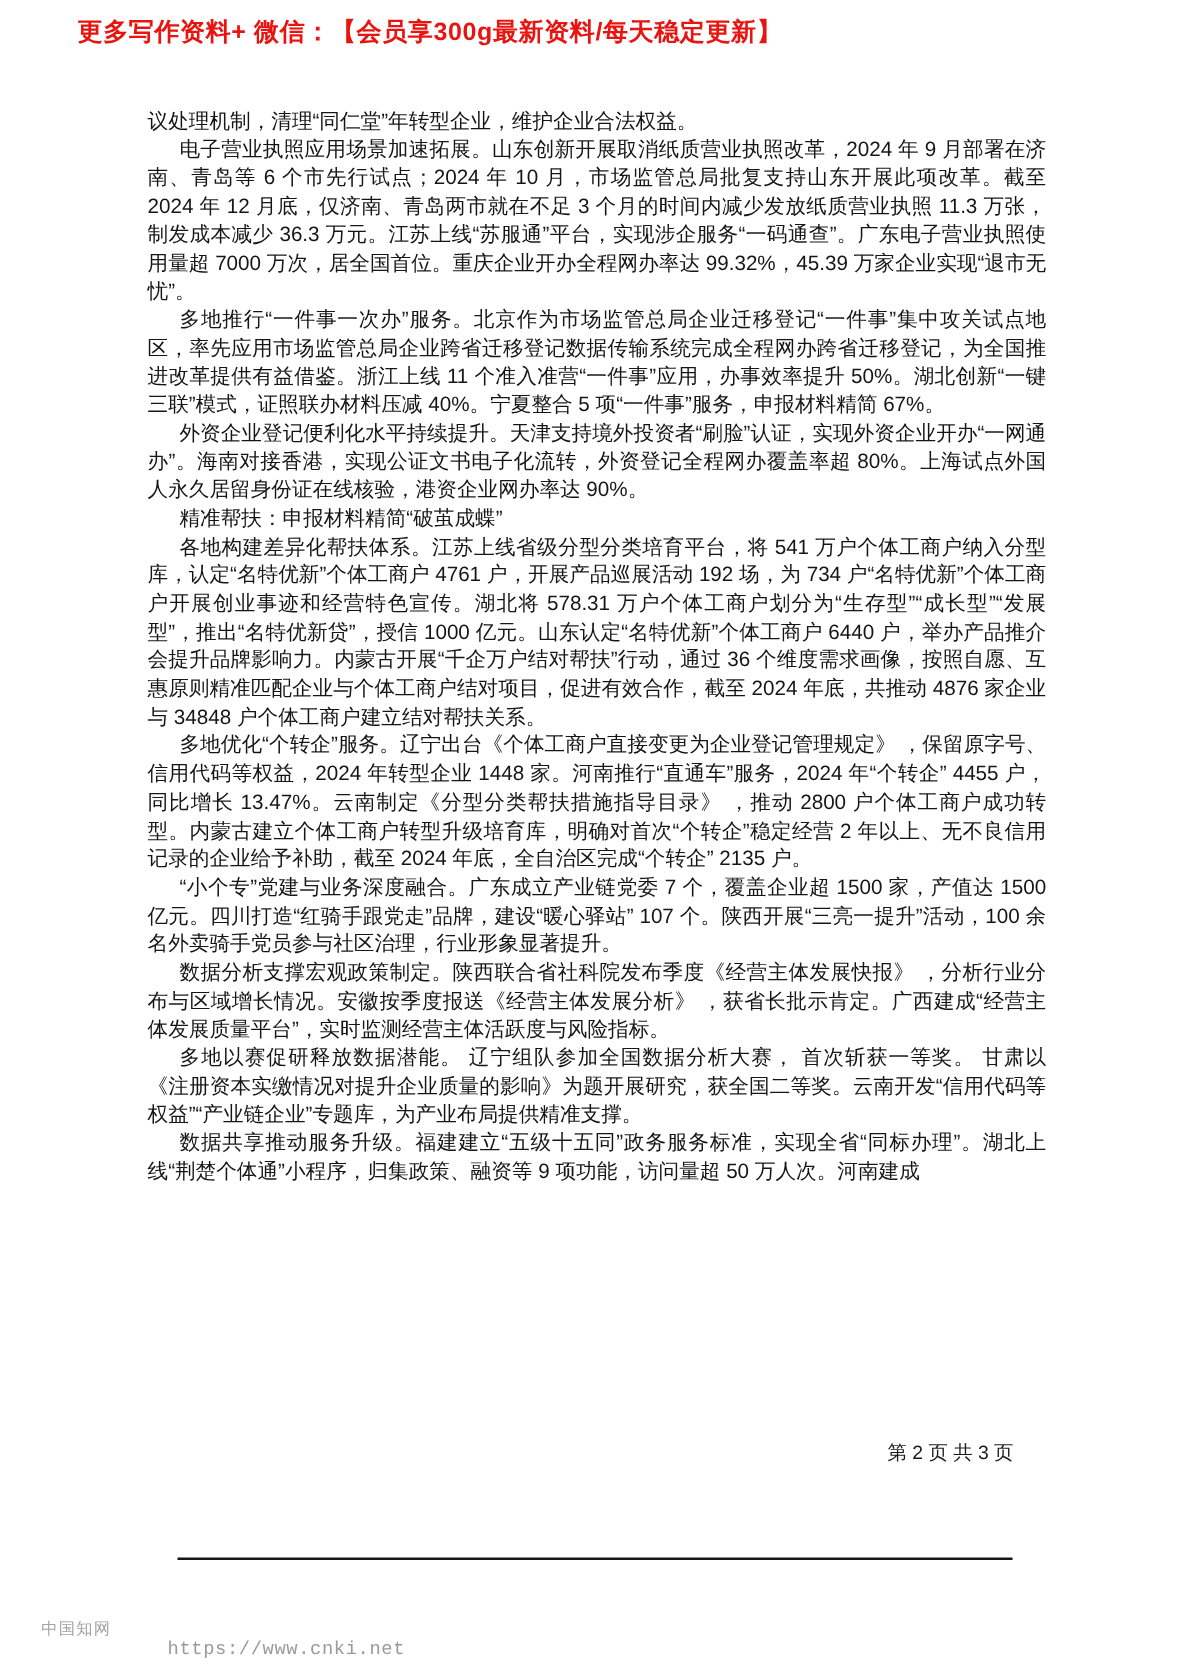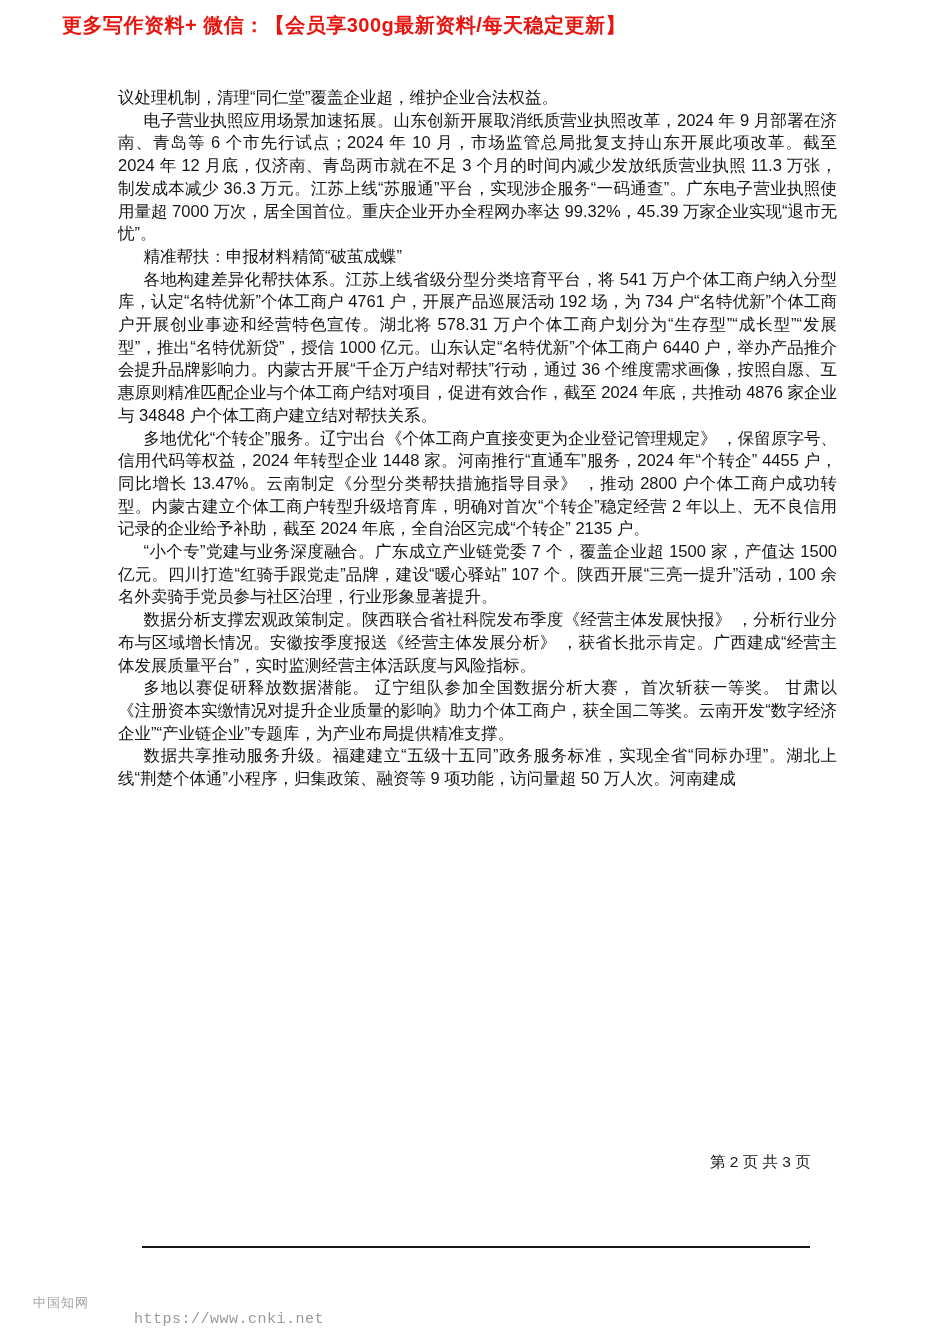--- a/index.html
+++ b/index.html
@@ -76,28 +76,30 @@
   }
 </style>
 </head>
 <body>
 
 <div class="page">
 
   <div class="promo">更多写作资料+ 微信：【会员享300g最新资料/每天稳定更新】</div>
 
   <div class="doc-body">
-    <p class="no-indent">议处理机制，清理“同仁堂”覆盖企业超，维护企业合法权益。</p>
+    <p class="no-indent">议处理机制，清理“同仁堂”年转型企业，维护企业合法权益。</p>
     <p>电子营业执照应用场景加速拓展。山东创新开展取消纸质营业执照改革，2024 年 9 月部署在济南、青岛等 6 个市先行试点；2024 年 10 月，市场监管总局批复支持山东开展此项改革。截至 2024 年 12 月底，仅济南、青岛两市就在不足 3 个月的时间内减少发放纸质营业执照 11.3 万张，制发成本减少 36.3 万元。江苏上线“苏服通”平台，实现涉企服务“一码通查”。广东电子营业执照使用量超 7000 万次，居全国首位。重庆企业开办全程网办率达 99.32%，45.39 万家企业实现“退市无忧”。</p>
+    <p>多地推行“一件事一次办”服务。北京作为市场监管总局企业迁移登记“一件事”集中攻关试点地区，率先应用市场监管总局企业跨省迁移登记数据传输系统完成全程网办跨省迁移登记，为全国推进改革提供有益借鉴。浙江上线 11 个准入准营“一件事”应用，办事效率提升 50%。湖北创新“一键三联”模式，证照联办材料压减 40%。宁夏整合 5 项“一件事”服务，申报材料精简 67%。</p>
+    <p>外资企业登记便利化水平持续提升。天津支持境外投资者“刷脸”认证，实现外资企业开办“一网通办”。海南对接香港，实现公证文书电子化流转，外资登记全程网办覆盖率超 80%。上海试点外国人永久居留身份证在线核验，港资企业网办率达 90%。</p>
     <p>精准帮扶：申报材料精简“破茧成蝶”</p>
     <p>各地构建差异化帮扶体系。江苏上线省级分型分类培育平台，将 541 万户个体工商户纳入分型库，认定“名特优新”个体工商户 4761 户，开展产品巡展活动 192 场，为 734 户“名特优新”个体工商户开展创业事迹和经营特色宣传。湖北将 578.31 万户个体工商户划分为“生存型”“成长型”“发展型”，推出“名特优新贷”，授信 1000 亿元。山东认定“名特优新”个体工商户 6440 户，举办产品推介会提升品牌影响力。内蒙古开展“千企万户结对帮扶”行动，通过 36 个维度需求画像，按照自愿、互惠原则精准匹配企业与个体工商户结对项目，促进有效合作，截至 2024 年底，共推动 4876 家企业与 34848 户个体工商户建立结对帮扶关系。</p>
     <p>多地优化“个转企”服务。辽宁出台《个体工商户直接变更为企业登记管理规定》 ，保留原字号、信用代码等权益，2024 年转型企业 1448 家。河南推行“直通车”服务，2024 年“个转企” 4455 户，同比增长 13.47%。云南制定《分型分类帮扶措施指导目录》 ，推动 2800 户个体工商户成功转型。内蒙古建立个体工商户转型升级培育库，明确对首次“个转企”稳定经营 2 年以上、无不良信用记录的企业给予补助，截至 2024 年底，全自治区完成“个转企” 2135 户。</p>
     <p>“小个专”党建与业务深度融合。广东成立产业链党委 7 个，覆盖企业超 1500 家，产值达 1500 亿元。四川打造“红骑手跟党走”品牌，建设“暖心驿站” 107 个。陕西开展“三亮一提升”活动，100 余名外卖骑手党员参与社区治理，行业形象显著提升。</p>
     <p>数据分析支撑宏观政策制定。陕西联合省社科院发布季度《经营主体发展快报》 ，分析行业分布与区域增长情况。安徽按季度报送《经营主体发展分析》 ，获省长批示肯定。广西建成“经营主体发展质量平台”，实时监测经营主体活跃度与风险指标。</p>
-    <p>多地以赛促研释放数据潜能。 辽宁组队参加全国数据分析大赛， 首次斩获一等奖。 甘肃以 《注册资本实缴情况对提升企业质量的影响》助力个体工商户，获全国二等奖。云南开发“数字经济企业”“产业链企业”专题库，为产业布局提供精准支撑。</p>
+    <p>多地以赛促研释放数据潜能。 辽宁组队参加全国数据分析大赛， 首次斩获一等奖。 甘肃以 《注册资本实缴情况对提升企业质量的影响》为题开展研究，获全国二等奖。云南开发“信用代码等权益”“产业链企业”专题库，为产业布局提供精准支撑。</p>
     <p>数据共享推动服务升级。福建建立“五级十五同”政务服务标准，实现全省“同标办理”。湖北上线“荆楚个体通”小程序，归集政策、融资等 9 项功能，访问量超 50 万人次。河南建成</p>
   </div>
 
   <div class="page-num">第 2 页 共 3 页</div>
 
   <div class="divider"></div>
 
   <div class="wm-name">中国知网</div>
 
   <a class="wm-url" href="#">https://www.cnki.net</a>

